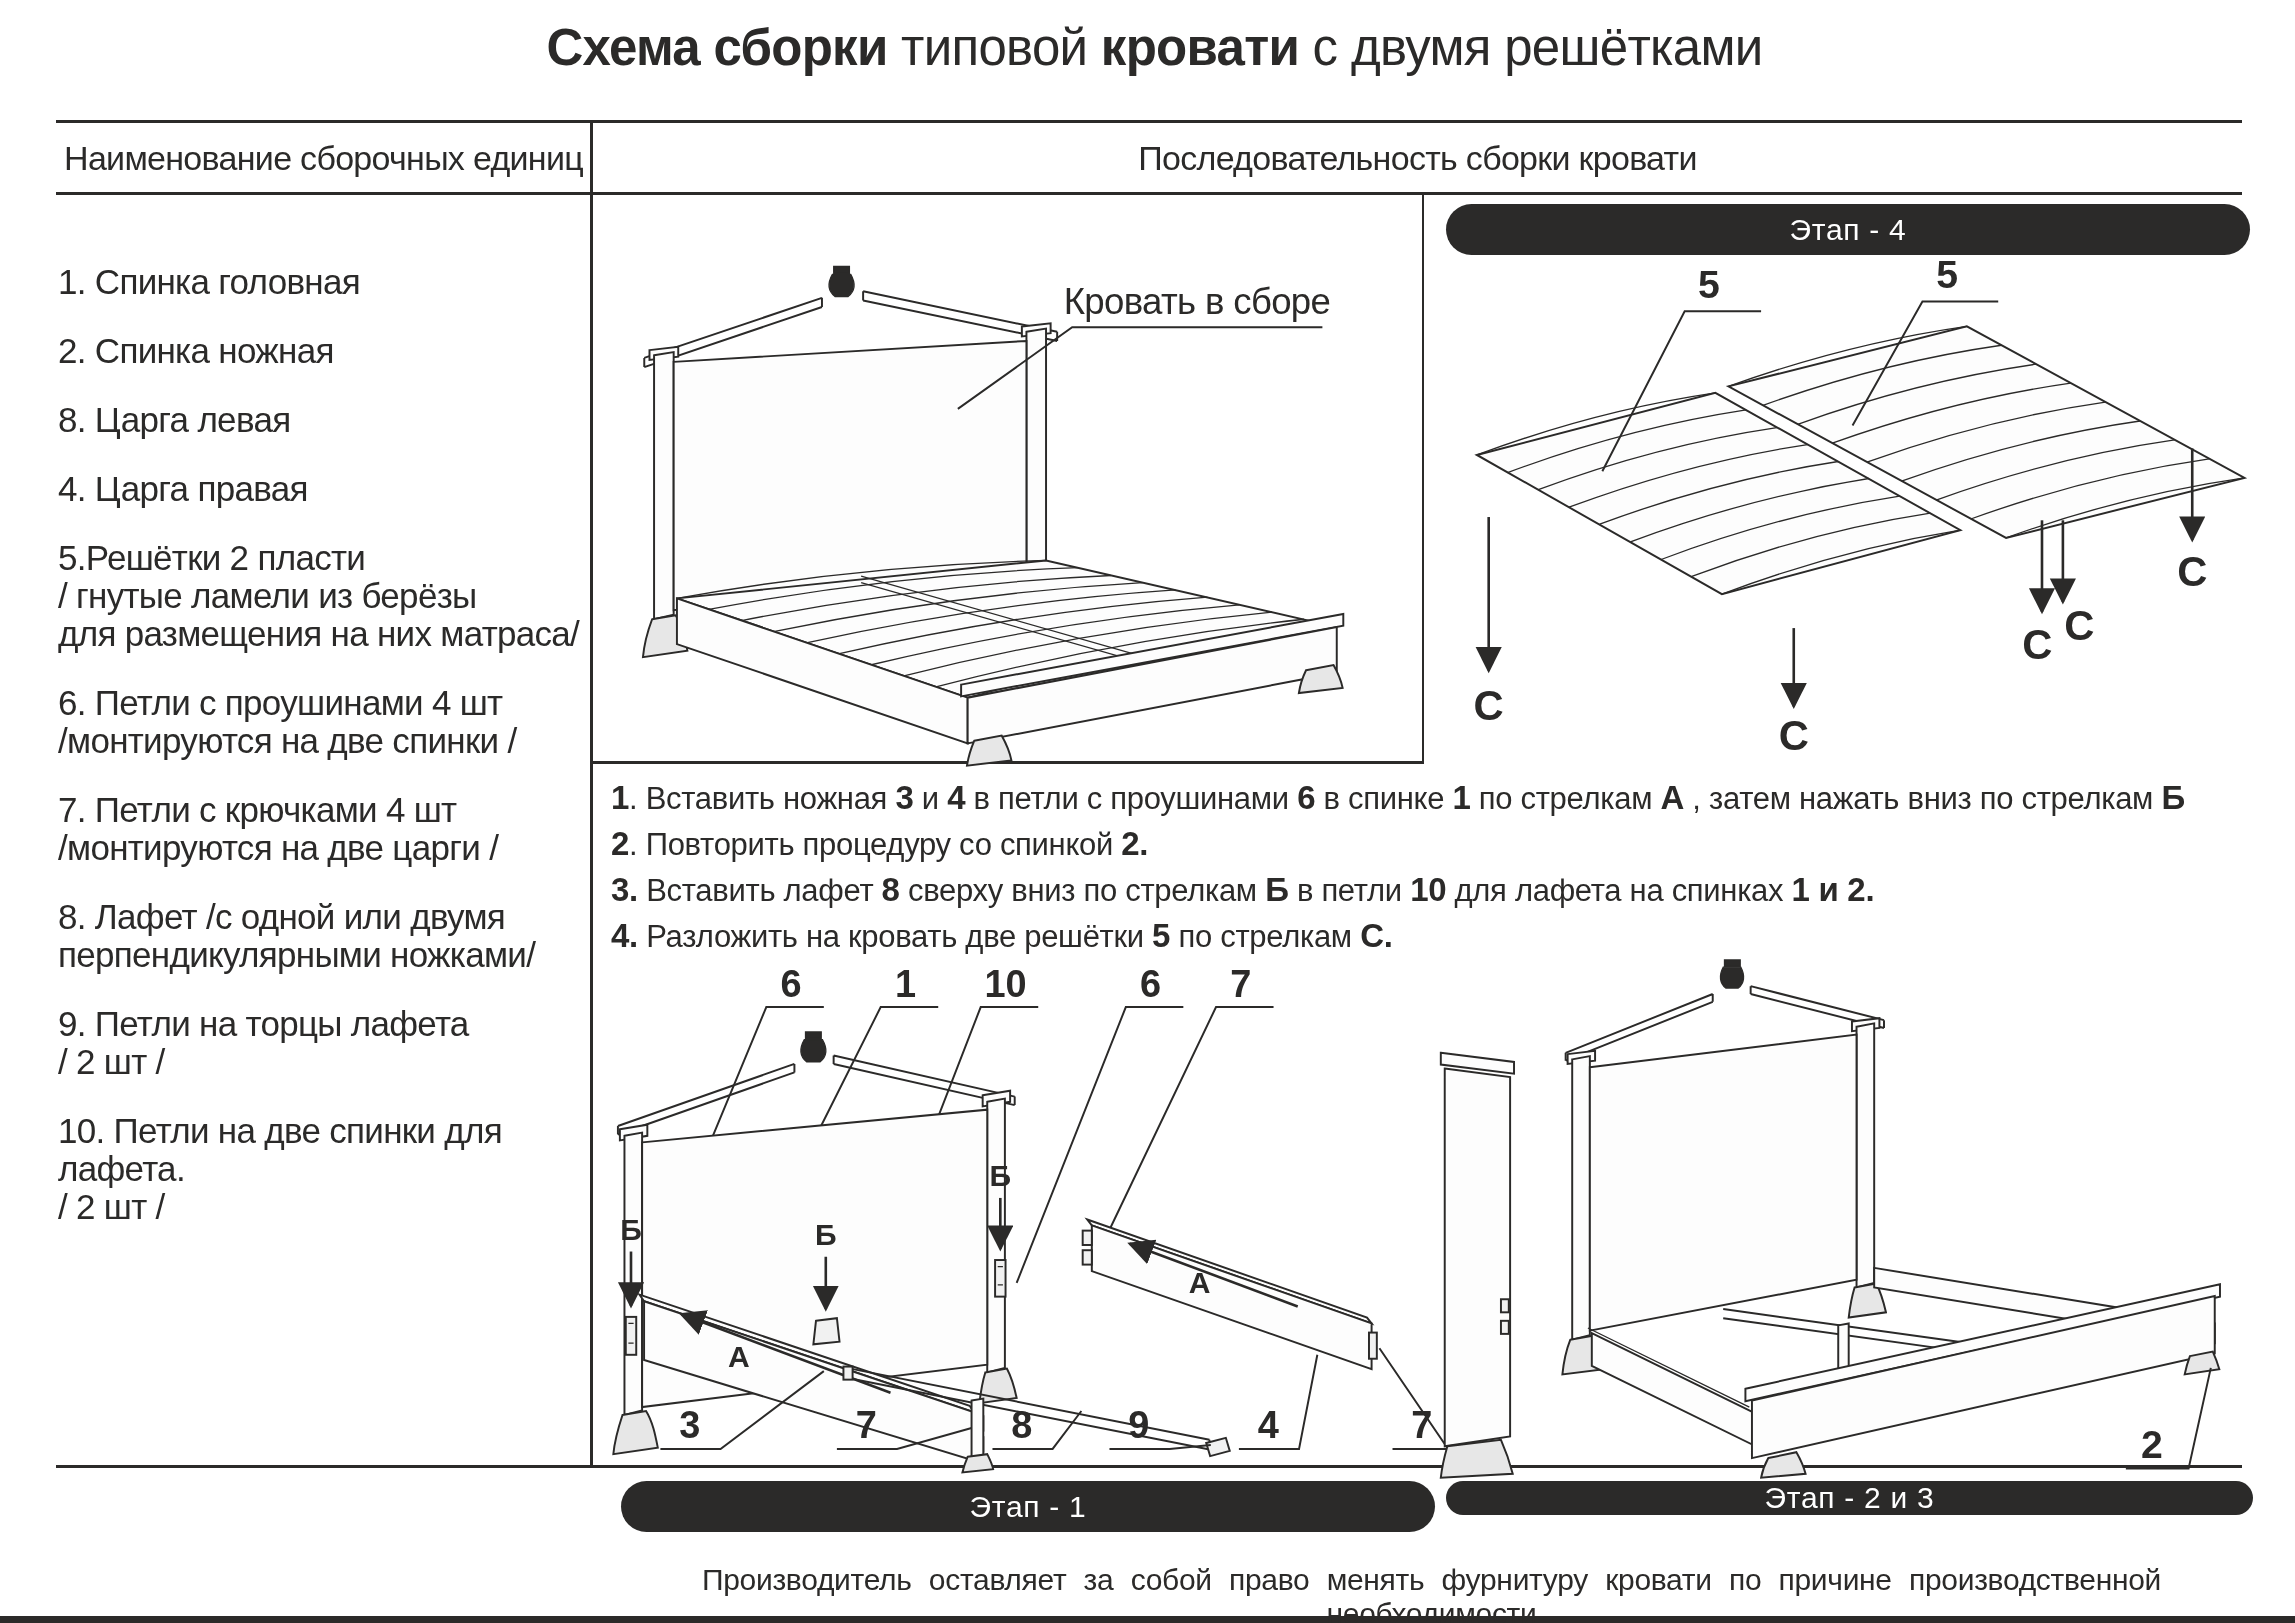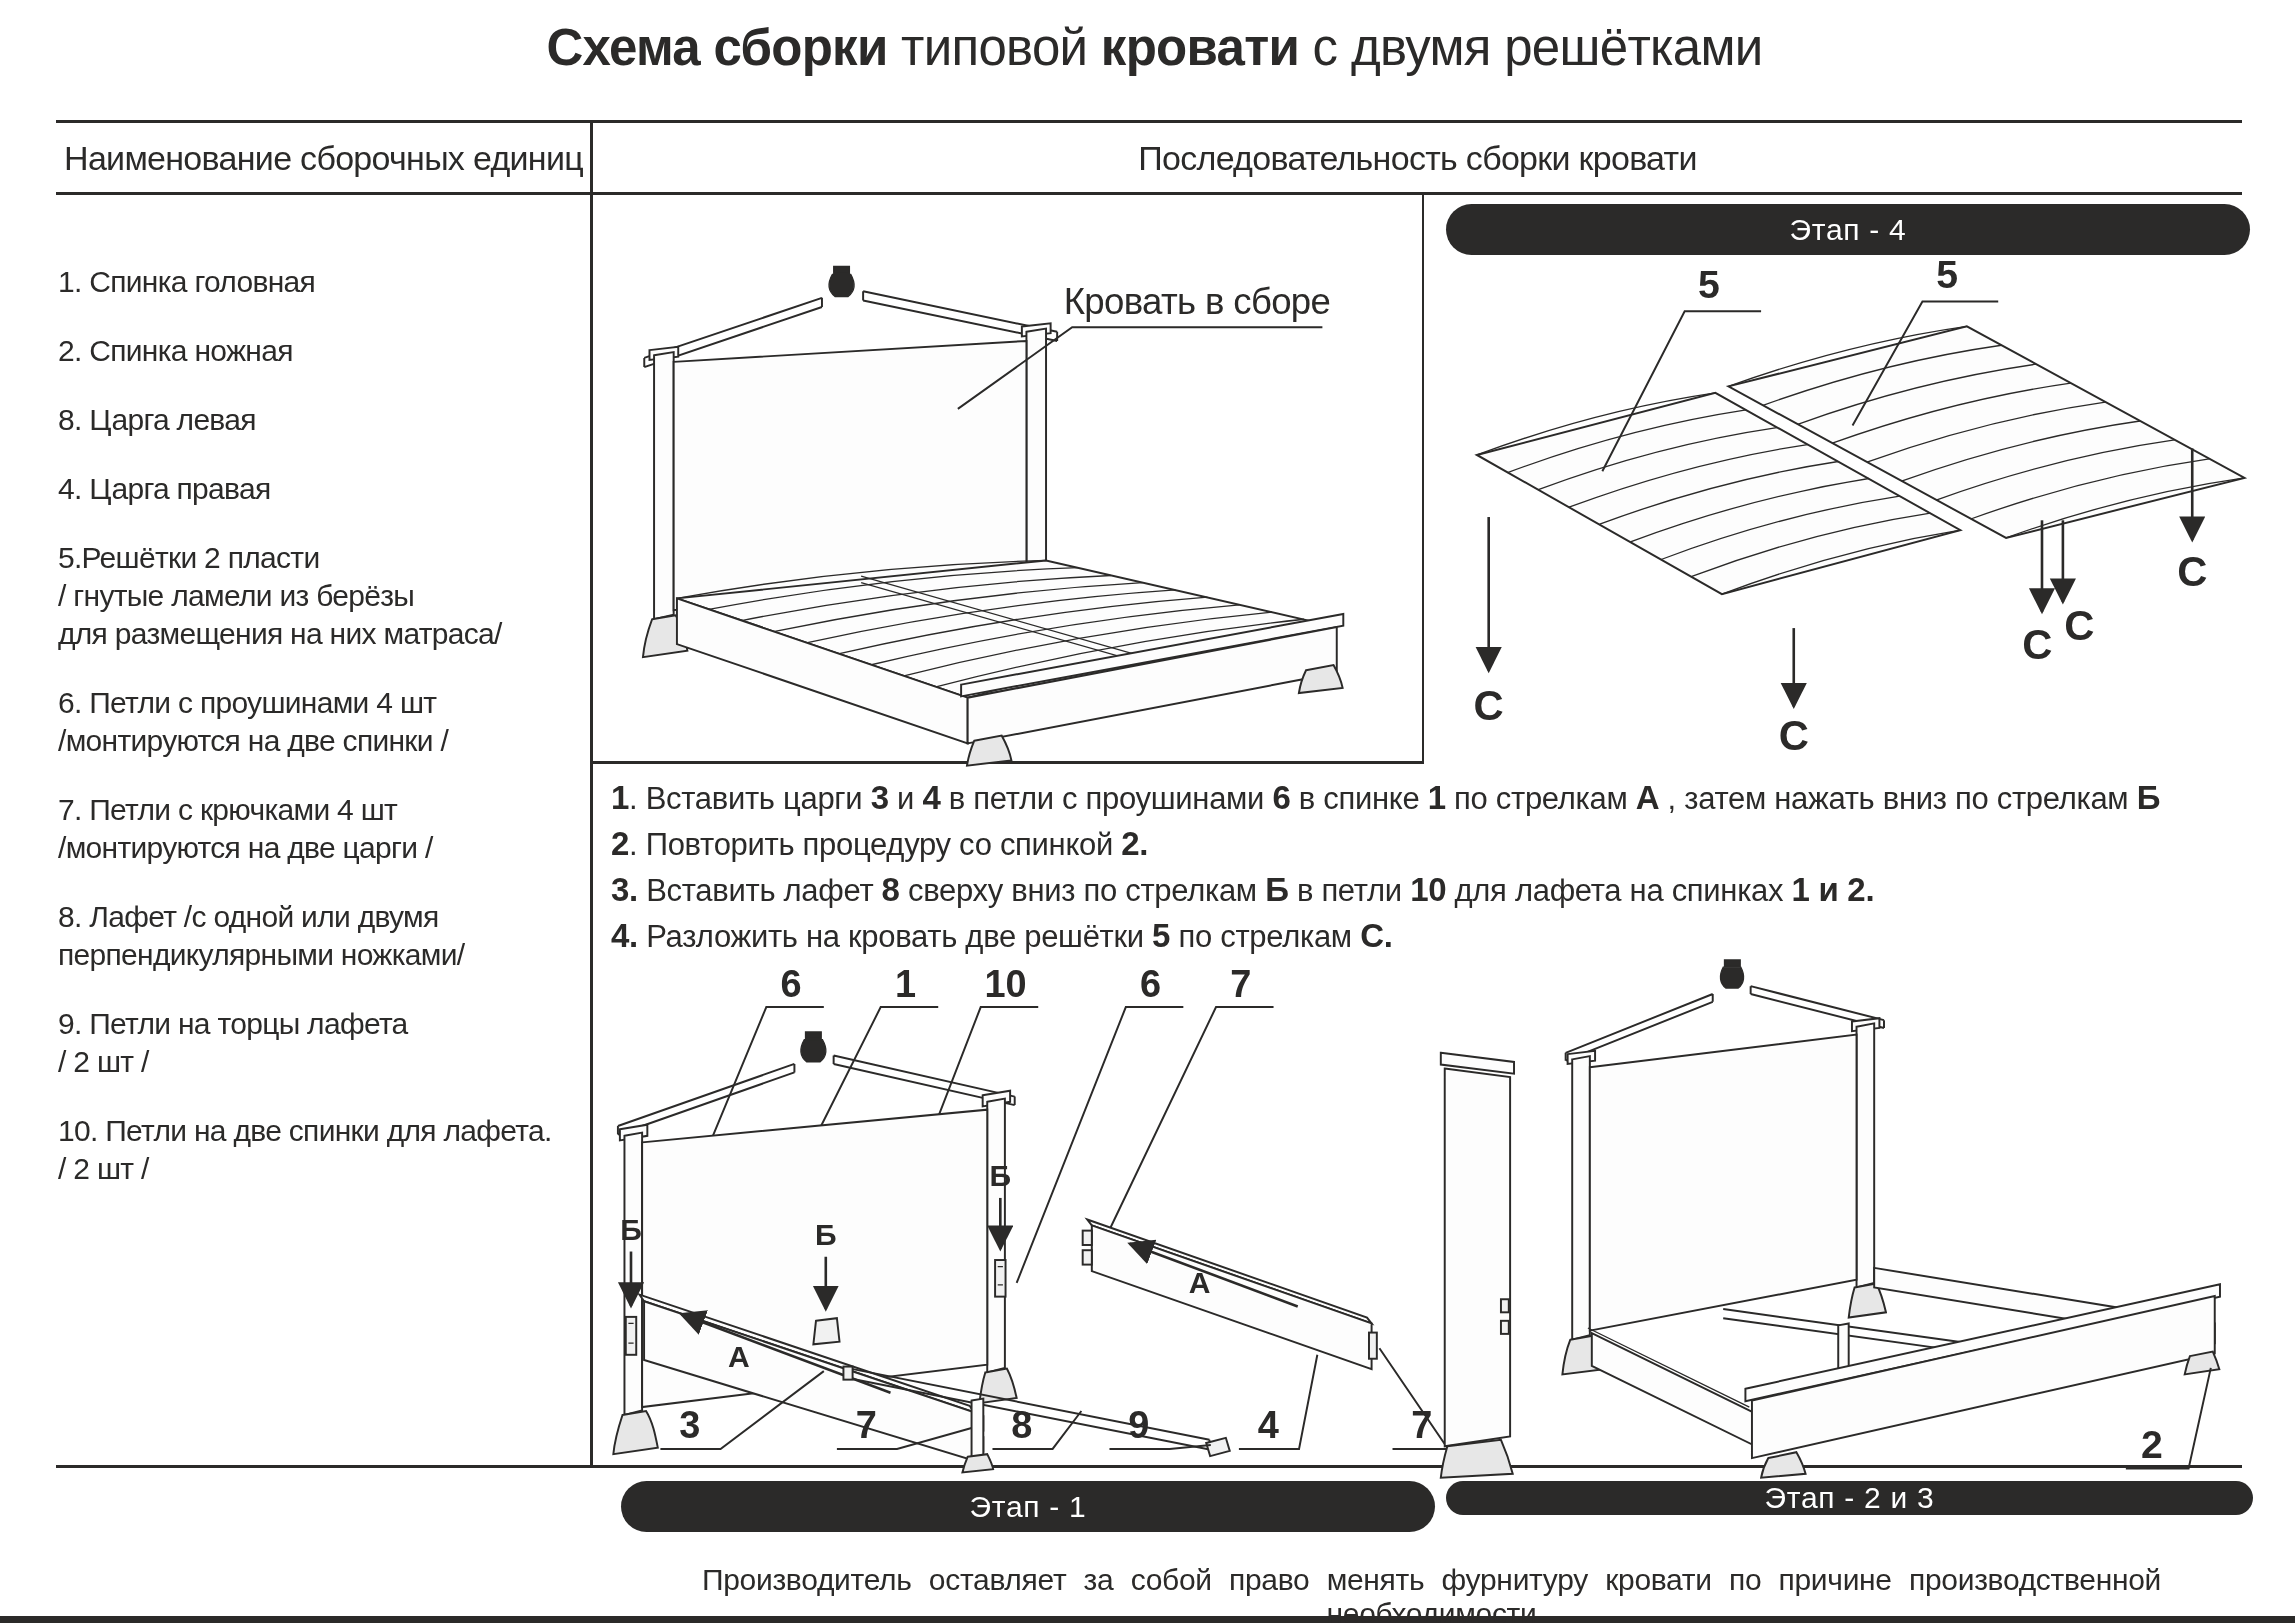--- a/index.html
+++ b/index.html
@@ -5,21 +5,21 @@
   html,body{margin:0;padding:0;background:#ffffff;}
   .page{
     position:relative;width:2295px;height:1624px;background:#fff;
     font-family:"Liberation Sans","DejaVu Sans",sans-serif;color:#2b2a29;overflow:hidden;
   }
   .t-abs{position:absolute;}
   .rule{position:absolute;background:#2b2a29;}
   .title{left:0;top:18.3px;width:2295px;text-align:center;font-size:51px;letter-spacing:-0.7px;padding-left:7px;}
   .title .b{font-weight:700;}
   .col-header{font-size:34px;text-align:center;letter-spacing:-0.7px;}
-  .parts{left:58px;top:263px;width:531px;font-size:30px;line-height:38px;letter-spacing:-0.7px;}
+  .parts{left:58px;top:263px;width:531px;font-size:35px;line-height:38px;letter-spacing:-0.7px;}
   .parts .item{margin-bottom:31px;}
   .banner{
     position:absolute;background:#2b2a29;color:#ffffff;border-radius:27.5px;
     display:flex;align-items:center;justify-content:center;font-size:30px;letter-spacing:0.7px;
   }
   .instructions{left:611px;top:775px;width:1634px;font-size:31px;line-height:45px;letter-spacing:-0.3px;}
   .instructions .b{font-weight:700;font-size:33px;}
   .footer{left:608px;top:1563px;width:1647px;text-align:center;font-size:30px;word-spacing:9.2px;letter-spacing:-0.3px;}
   svg{position:absolute;overflow:visible;}
   svg .ln{stroke:#2b2a29;stroke-width:3;fill:none;}
@@ -142,21 +142,21 @@
     <text class="cyr" x="555" y="752">С</text>
     <line class="arrow" x1="935" y1="400" x2="935" y2="540" marker-end="url(#arr4)"></line>
     <text class="cyr" x="928" y="612">С</text>
     <line class="arrow" x1="967" y1="400" x2="967" y2="525" marker-end="url(#arr4)"></line>
     <text class="cyr" x="992" y="583">С</text>
     <line class="arrow" x1="1165" y1="290" x2="1165" y2="430" marker-end="url(#arr4)"></line>
     <text class="cyr" x="1165" y="500">С</text>
   </svg>
 
   <div class="t-abs instructions">
-    <div><span class="b">1</span><span>. Вставить царги </span><span class="b">3</span><span> и </span><span class="b">4</span><span> в петли с проушинами </span><span class="b">6</span><span> в спинке </span><span class="b">1</span><span> по стрелкам </span><span class="b">А</span><span> , затем нажать вниз по стрелкам </span><span class="b">Б</span></div>
+    <div><span class="b">1</span><span>. Вставить ножная </span><span class="b">3</span><span> и </span><span class="b">4</span><span> в петли с проушинами </span><span class="b">6</span><span> в спинке </span><span class="b">1</span><span> по стрелкам </span><span class="b">А</span><span> , затем нажать вниз по стрелкам </span><span class="b">Б</span></div>
     <div><span class="b">2</span><span>. Повторить процедуру со спинкой </span><span class="b">2.</span></div>
     <div><span class="b">3.</span><span> Вставить лафет </span><span class="b">8</span><span> сверху вниз по стрелкам </span><span class="b">Б</span><span> в петли </span><span class="b">10</span><span> для лафета на спинках </span><span class="b">1 и 2.</span></div>
     <div><span class="b">4.</span><span> Разложить на кровать две решётки </span><span class="b">5</span><span>  по стрелкам </span><span class="b">С.</span></div>
   </div>
 
   <svg style="left:608px;top:943px;" width="850" height="536" viewBox="0 0 1300 820">
     <defs>
       <marker id="arr1" markerWidth="12" markerHeight="12" refX="9" refY="5" orient="auto">
         <path d="M0,0 L10,5 L0,10 Z" fill="#2b2a29"></path>
       </marker>

